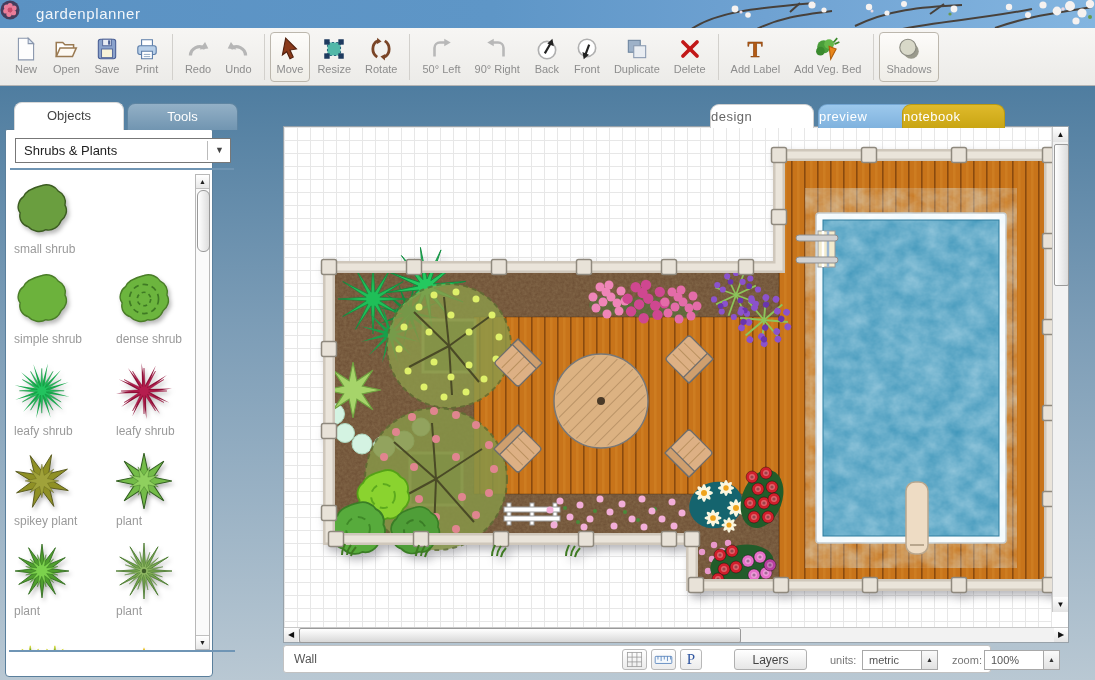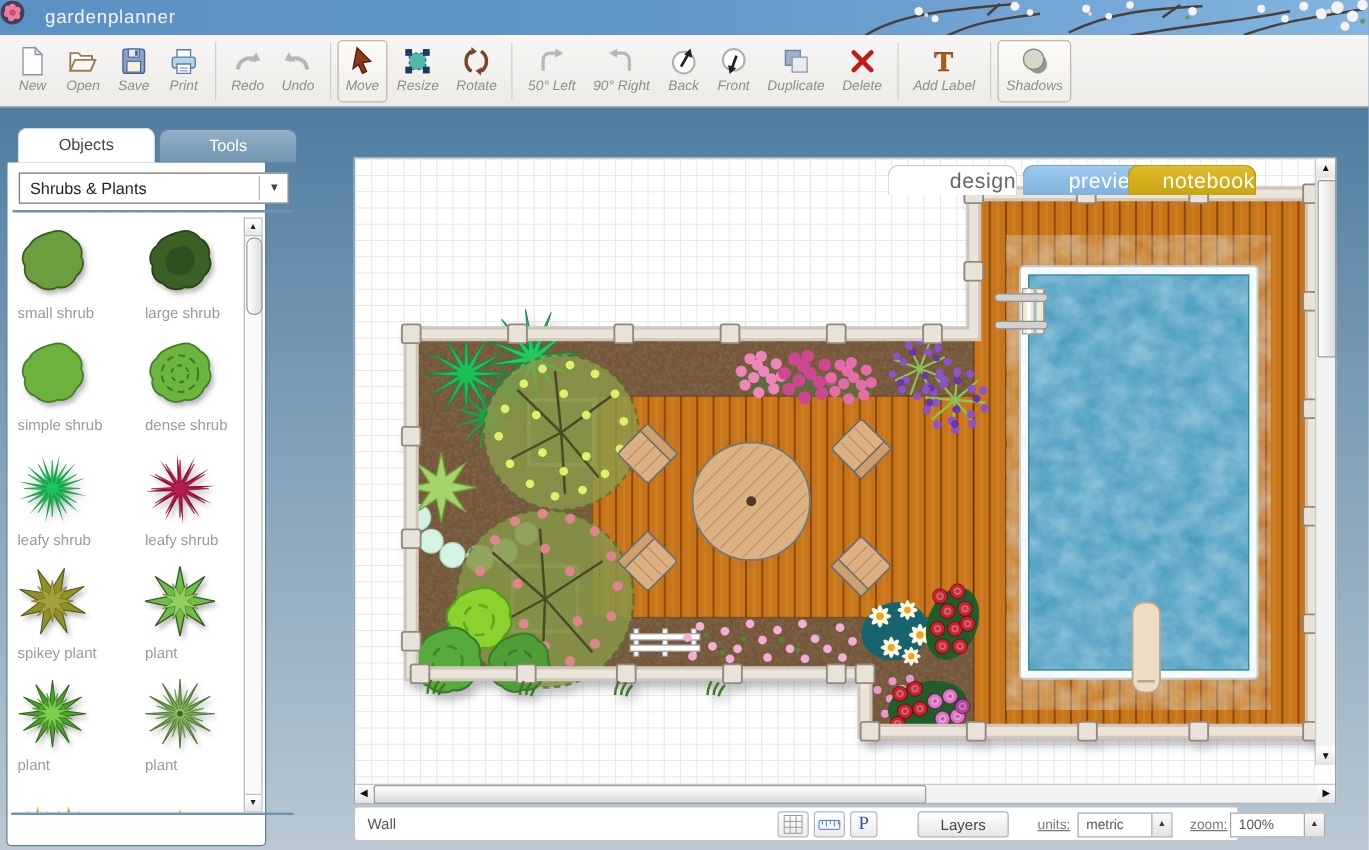--- a/index.html
+++ b/index.html
@@ -14,21 +14,21 @@
   
   .toolbar{position:absolute;left:0;top:28px;width:1095px;height:58px;
            background:linear-gradient(#f7f6f4,#ecebe8);border-bottom:1px solid #b4b4b4;
            display:flex;align-items:center;padding-left:6px;box-sizing:border-box;}
   .tsep{width:1px;height:46px;background:#d2d0cc;margin:0 5px;flex:none;}
   .tbtn{flex:none;display:flex;flex-direction:column;align-items:center;justify-content:flex-start;
         gap:1px;height:50px;padding:3px 6px 0 6px;background:transparent;border:1px solid transparent;
         border-radius:4px;cursor:pointer;font-family:inherit;}
   .tbtn.pressed{background:linear-gradient(#fdfcfa,#efede7);border:1px solid #bcb7ad;}
   .ticon{width:26px;height:26px;display:block;}
-  .tlabel{font-size:11px;color:#8d8d8d;white-space:nowrap;font-style:italic;}
+  .tlabel{font-size:11px;color:#8d8d8d;white-space:nowrap;}
   
   .side-tab{position:absolute;height:26px;line-height:26px;text-align:center;font-size:13px;
             border-radius:8px 8px 0 0;cursor:pointer;z-index:3;}
   .tab-objects{left:14px;top:102px;width:108px;background:#fff;color:#444;height:27px;border:1px solid #d8d8d8;border-bottom:none;}
   .tab-tools{left:127px;top:103px;width:109px;color:#fff;border:1px solid #5f85a2;border-bottom:none;
              background:linear-gradient(#93b0c6,#7195b1);}
   .side-panel{position:absolute;left:5px;top:129px;width:208px;height:548px;background:#fff;
               border:1px solid #5a7f9c;border-radius:2px 2px 4px 4px;box-sizing:border-box;z-index:2;}
   .dropdown{position:absolute;left:9px;top:8px;width:216px;height:25px;border:1px solid #777;
             background:#fff;box-sizing:border-box;cursor:pointer;}
@@ -42,22 +42,22 @@
   .p-label{display:block;font-size:12px;color:#9a9a9a;margin-top:1px;}
   .bottom-line{position:absolute;left:3px;top:520px;width:226px;height:2px;background:#6f95b5;}
   
   .pscroll{position:absolute;right:2px;top:44px;width:15px;height:476px;background:#fafafa;border:1px solid #b8b8b8;box-sizing:border-box;}
   .sb-arrow{position:absolute;left:0;width:13px;height:13px;background:linear-gradient(#fff,#e8e8e8);
             border-bottom:1px solid #c0c0c0;font-size:7px;color:#222;text-align:center;line-height:13px;cursor:pointer;}
   .sb-arrow.down{bottom:0;border-top:1px solid #c0c0c0;border-bottom:none;}
   .pthumb{position:absolute;left:1px;top:15px;width:11px;height:60px;background:linear-gradient(90deg,#fff,#ddd);
           border:1px solid #999;border-radius:6px;cursor:grab;}
   
-  .ctab{position:absolute;top:104px;height:23px;line-height:23px;text-align:right;font-size:17px;
-        border-radius:9px 9px 0 0;cursor:pointer;z-index:3;letter-spacing:.5px;margin-top:28px;}
+  .ctab{position:absolute;top:104px;height:23px;line-height:23px;text-align:left;font-size:13px;
+        border-radius:9px 9px 0 0;cursor:pointer;z-index:3;letter-spacing:.5px;}
   .ctab-design{left:710px;width:102px;background:#fff;color:#666;border:1px solid #cfcfcf;border-bottom:none;}
   .ctab-preview{left:818px;width:98px;color:#fff;background:linear-gradient(#9cc8ec,#7fb2de);border:1px solid #74a6d2;border-bottom:none;}
   .ctab-notebook{left:902px;width:101px;color:#fff;background:linear-gradient(#dfba2b,#c9a513);border:1px solid #bb9a10;border-bottom:none;}
   
   .canvas-box{position:absolute;left:283px;top:126px;width:786px;height:517px;background:#fff;
               border:1px solid #98a2aa;box-sizing:border-box;z-index:2;}
   .canvas-content{position:absolute;left:0;top:0;width:768px;height:500px;background:#fff;
        background-image:linear-gradient(#e7e7e7 1px,transparent 1px),linear-gradient(90deg,#e7e7e7 1px,transparent 1px);
        background-size:13px 13px;cursor:default;}
   .garden-svg{position:absolute;left:0;top:0;}
@@ -76,21 +76,21 @@
   
   .statusbar{position:absolute;left:283px;top:645px;width:708px;height:28px;background:#fff;
              border:1px solid #c2c2c2;border-radius:3px;box-sizing:border-box;z-index:2;}
   .sel-label{position:absolute;left:10px;top:6px;font-size:12px;color:#555;}
   .sb-btn{position:absolute;top:3px;width:25px;height:21px;background:linear-gradient(#fff,#ececec);
           border:1px solid #b8b8b8;border-radius:3px;padding:0;cursor:pointer;}
   .sb-btn svg{width:100%;height:100%;}
   .pbtn-text{font-family:"Liberation Serif","DejaVu Serif",serif;font-size:15px;color:#2f55a0;}
   .layers-btn{position:absolute;left:450px;top:3px;width:73px;height:21px;font-size:12px;color:#444;
               background:linear-gradient(#fff,#e6e6e6);border:1px solid #b0b0b0;border-radius:3px;cursor:pointer;font-family:inherit;}
-  .mini-label{position:absolute;top:8px;font-size:11px;color:#777;text-decoration:underline;}
+  .mini-label{position:absolute;top:8px;font-size:11px;color:#777;}
   .mini-dd{position:absolute;top:4px;width:76px;height:20px;background:#fff;border:1px solid #a8a8a8;box-sizing:border-box;cursor:pointer;}
   .mini-dd .val{position:absolute;left:6px;top:3px;font-size:11px;color:#555;}
   .mini-dd .spin{position:absolute;right:0;top:0;bottom:0;width:15px;border-left:1px solid #a8a8a8;
                  background:linear-gradient(#fafafa,#e2e2e2);font-size:7px;color:#333;text-align:center;line-height:18px;}
 </style>
 </head>
 <body>
 
 <svg width="0" height="0" style="position:absolute" aria-hidden="true">
   <defs>
@@ -352,20 +352,30 @@
     </svg>
       <span class="tlabel">Delete</span>
     </button>
   <div class="tsep"></div>
   <button class="tbtn">
     <svg class="ticon" viewBox="0 0 24 24">
       <text x="12" y="19" font-family="Liberation Serif, DejaVu Serif, serif" font-size="21" font-weight="bold" text-anchor="middle" fill="#b45a14" stroke="#7a3a08" stroke-width="0.4">T</text>
     </svg>
       <span class="tlabel">Add Label</span>
     </button>
+  <button class="tbtn">
+    <svg class="ticon" viewBox="0 0 24 24">
+      <circle cx="8" cy="10" r="6" fill="#4a9e3a"></circle>
+        <circle cx="13" cy="7.5" r="4.5" fill="#64b84a"></circle>
+      <circle cx="5" cy="14" r="4" fill="#3a8a2e"></circle>
+      <path d="M17 6 l3.5-4 M18 7.5 l4.5-2" stroke="#3a8a2a" stroke-width="1.6"></path>
+      <path d="M14.5 21.5 L13 9.5 l6.5 2.5 z" fill="#e8861a" stroke="#b05c08"></path>
+    </svg>
+      <span class="tlabel">Add Veg. Bed</span>
+    </button>
   <div class="tsep"></div>
   <button class="tbtn pressed">
     <svg class="ticon" viewBox="0 0 24 24">
       <circle cx="14" cy="14" r="7" fill="#8a8a7a" opacity="0.85"></circle>
       <circle cx="11" cy="10.5" r="7.5" fill="#d8d8c8" stroke="#8a8a80"></circle>
     </svg>
       <span class="tlabel">Shadows</span>
     </button>
 </div>
 
@@ -381,26 +391,20 @@
     <span class="dd-arrow">▼</span>
   </div>
   <div class="list-divider"></div>
 
   <div class="plant-list">
     <div class="plant-cell" style="left:8px;top:11px">
       <svg class="picon-svg" viewBox="0 0 100 100">
         <use href="#blob" fill="#6a9e3f" stroke="#3c5c22" stroke-width="2.5"></use>
         </svg>
       <span class="p-label">small shrub</span></div>
-    <div class="plant-cell" style="left:110px;top:11px">
-      <svg class="picon-svg" viewBox="0 0 100 100">
-        <use href="#blob" fill="#3a6024" stroke="#26431a" stroke-width="2.5"></use>
-        <use href="#blob" transform="translate(25,25) scale(0.5)" fill="#2e4f1d" stroke="none"></use>
-        </svg>
-      <span class="p-label">large shrub</span></div>
 
     <div class="plant-cell" style="left:8px;top:101px">
       <svg class="picon-svg" viewBox="0 0 100 100">
         <use href="#blob" fill="#6cb23c" stroke="#4a7d28" stroke-width="2.5"></use>
         </svg>
       <span class="p-label">simple shrub</span></div>
     <div class="plant-cell" style="left:110px;top:101px">
       <svg class="picon-svg" viewBox="0 0 100 100">
         <use href="#blob" fill="#6cb53e" stroke="#4a7d28" stroke-width="2.5"></use>
         <circle cx="50" cy="50" r="26" fill="none" stroke="#3f7a24" stroke-width="3" stroke-dasharray="10 7"></circle>

